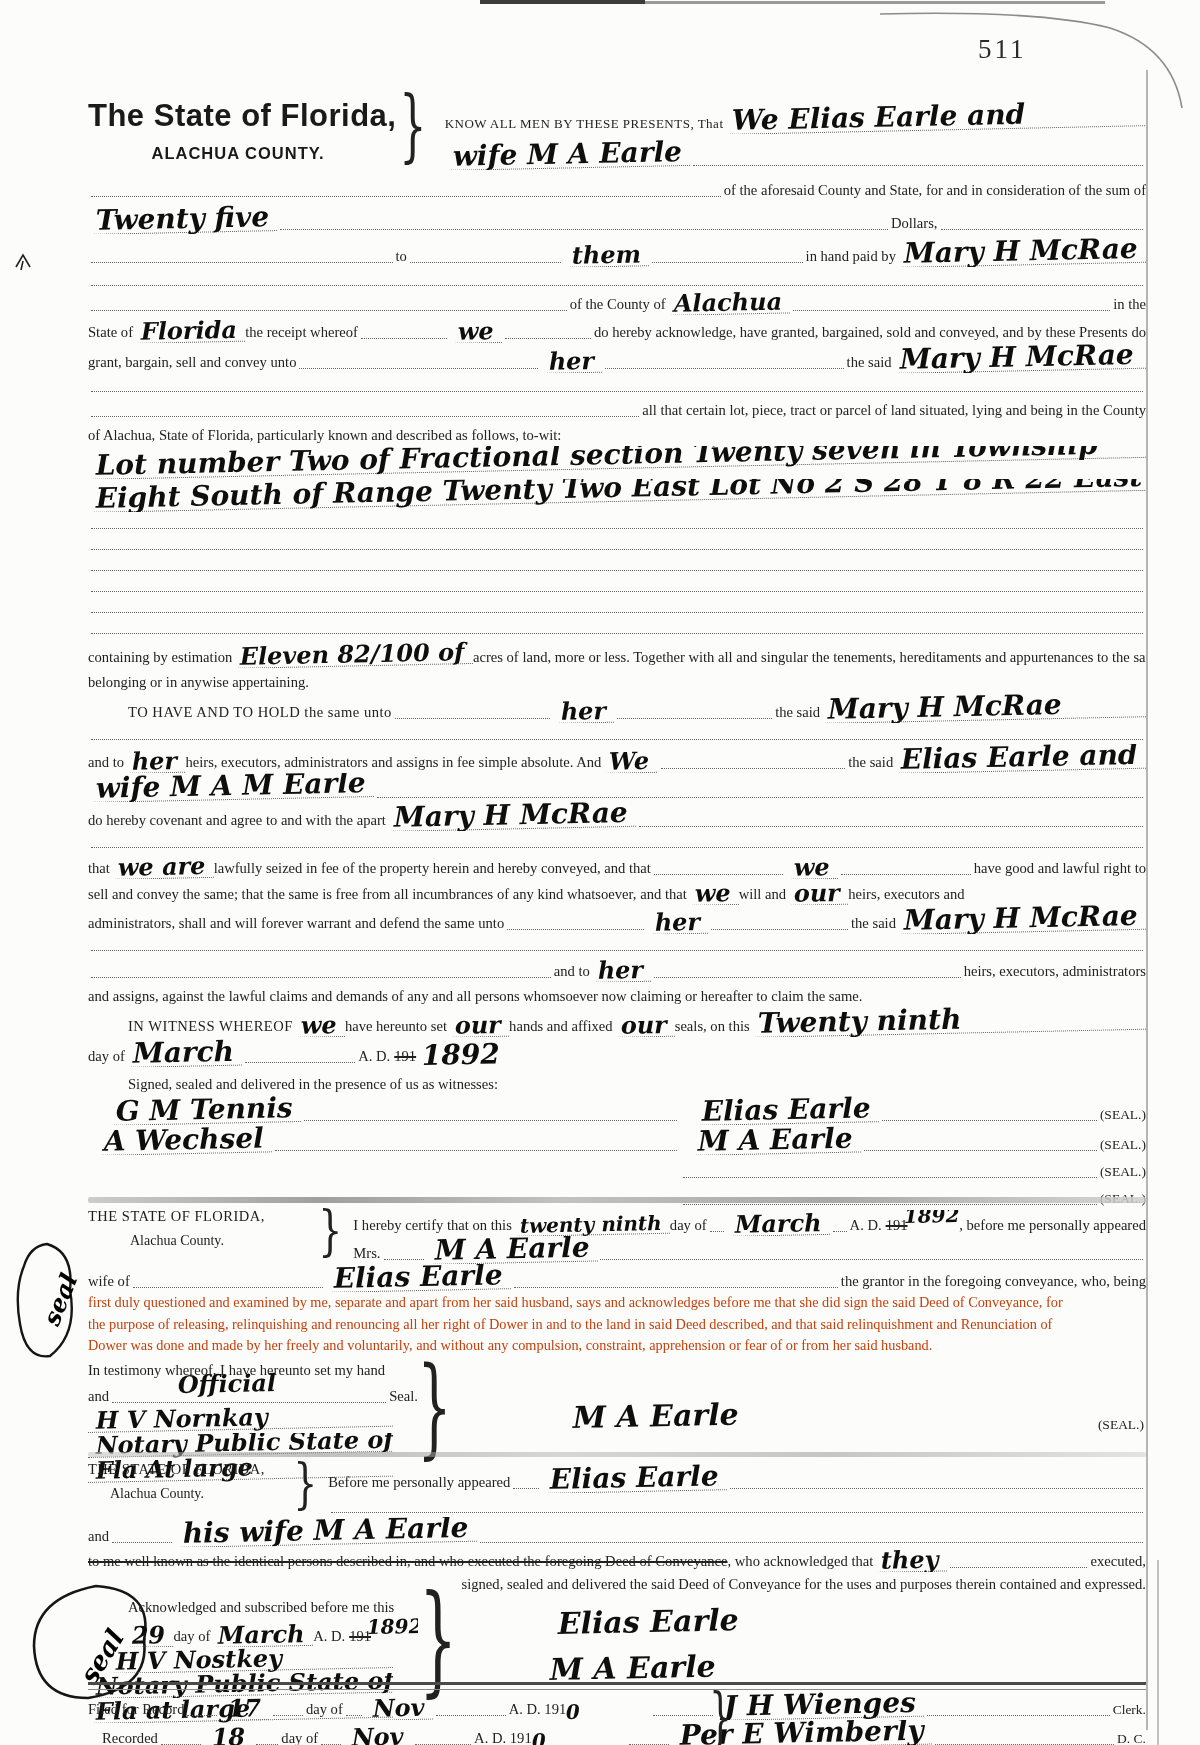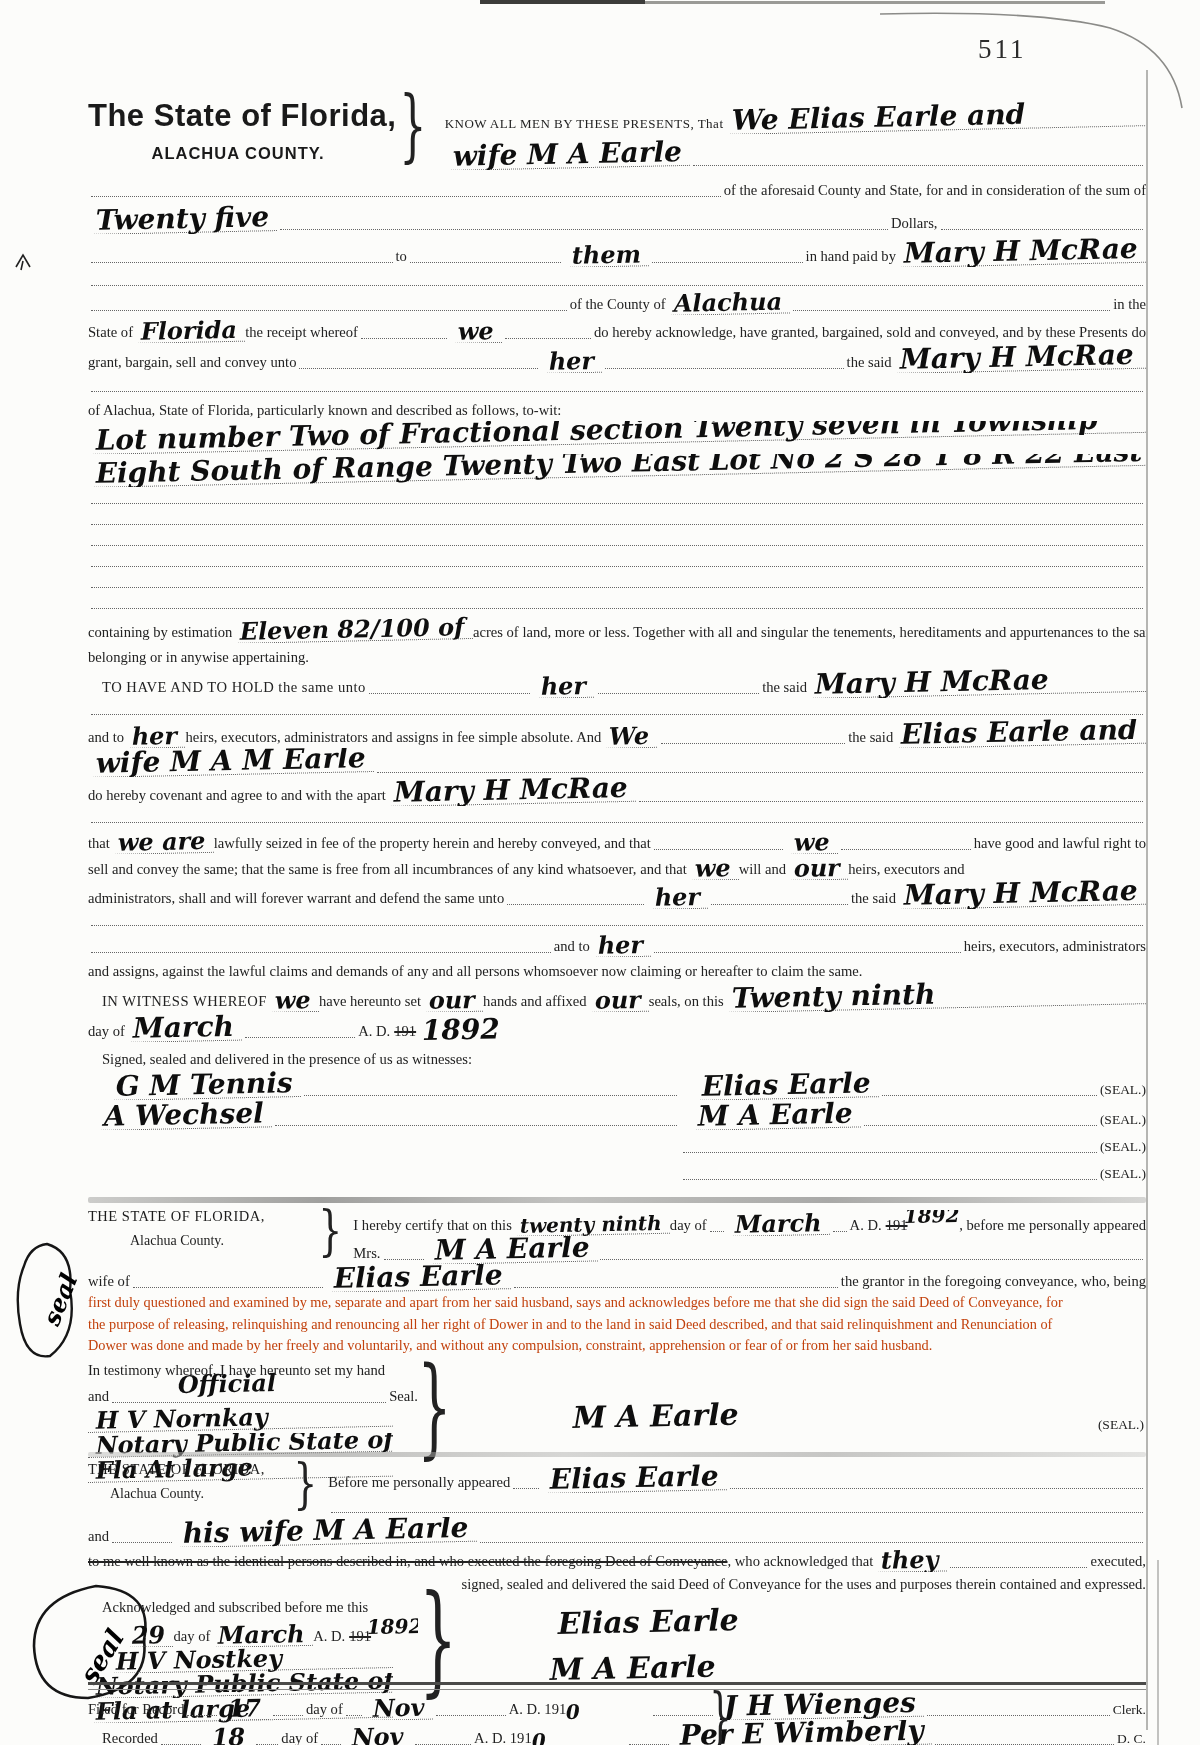--- a/index.html
+++ b/index.html
@@ -20,21 +20,21 @@
     transform:rotate(-1.2deg); transform-origin:left bottom; position:relative; top:1px;
   }
   .hw-md { font-size:24px; }
   .hw-lg { font-size:28px; }
   .hw-u { border-bottom:1.5px dotted #666; padding:0 8px 1px; }
   
   .fl { display:flex; align-items:flex-end; min-height:25px; overflow:hidden; }
   .dots { flex:1 1 auto; min-width:10px; border-bottom:1.5px dotted #666; margin:0 3px 4px; height:2px; }
   .strike { text-decoration:line-through; text-decoration-thickness:1.5px; }
   .raised { position:relative; top:-11px; margin-left:-4px; }
-  .indent { margin-left:14px; }
+  .indent { margin-left:40px; }
   .brace { font-family:"DejaVu Serif", serif; font-weight:400; color:#222; line-height:1; }
   
   .header-row { display:flex; align-items:flex-start; }
   .hdr-left { width:300px; text-align:center; padding-top:6px; }
   .hdr-title { font-family:"Liberation Sans", sans-serif; font-weight:700; font-size:31px; letter-spacing:.5px; color:#1a1a1a; white-space:nowrap; }
   .hdr-sub { font-family:"Liberation Sans", sans-serif; font-weight:700; font-size:16.5px; letter-spacing:1px; margin-top:10px; color:#1a1a1a; }
   .hdr-right { flex:1; padding-top:8px;margin-left:7px; }
   
   .sigrow { display:flex; align-items:flex-end; min-height:30px; overflow:hidden; }
   .sig-left { flex:0 0 56%; display:flex; align-items:flex-end; }
@@ -150,20 +150,24 @@
       <span class="dots"></span>
       <span class="hw hw-md hw-u">her</span>
       <span class="dots"></span>
       <span class="p">the said</span>
       <span class="hw hw-lg hw-u" style="flex:1;">Mary H McRae</span>
     </div>
     <div class="fl" style="min-height:23px;">
         <span class="dots"></span>
       </div>
     <div class="fl">
+        <span class="dots" style="flex:2;"></span>
+        <span class="p">all that certain lot, piece, tract or parcel of land situated, lying and being in the County</span>
+      </div>
+    <div class="fl">
         <span class="p">of Alachua, State of Florida, particularly known and described as follows, to-wit:</span>
       </div>
 
     <div class="fl" style="min-height:33px;">
         <span class="hw hw-lg hw-u" style="flex:1;">Lot number Two of Fractional section Twenty seven in Township</span>
       </div>
     <div class="fl" style="min-height:33px;">
         <span class="hw hw-lg hw-u">Eight South of Range Twenty Two East Lot No 2 S 28 T 8 R 22 East —</span>
       </div>
 

